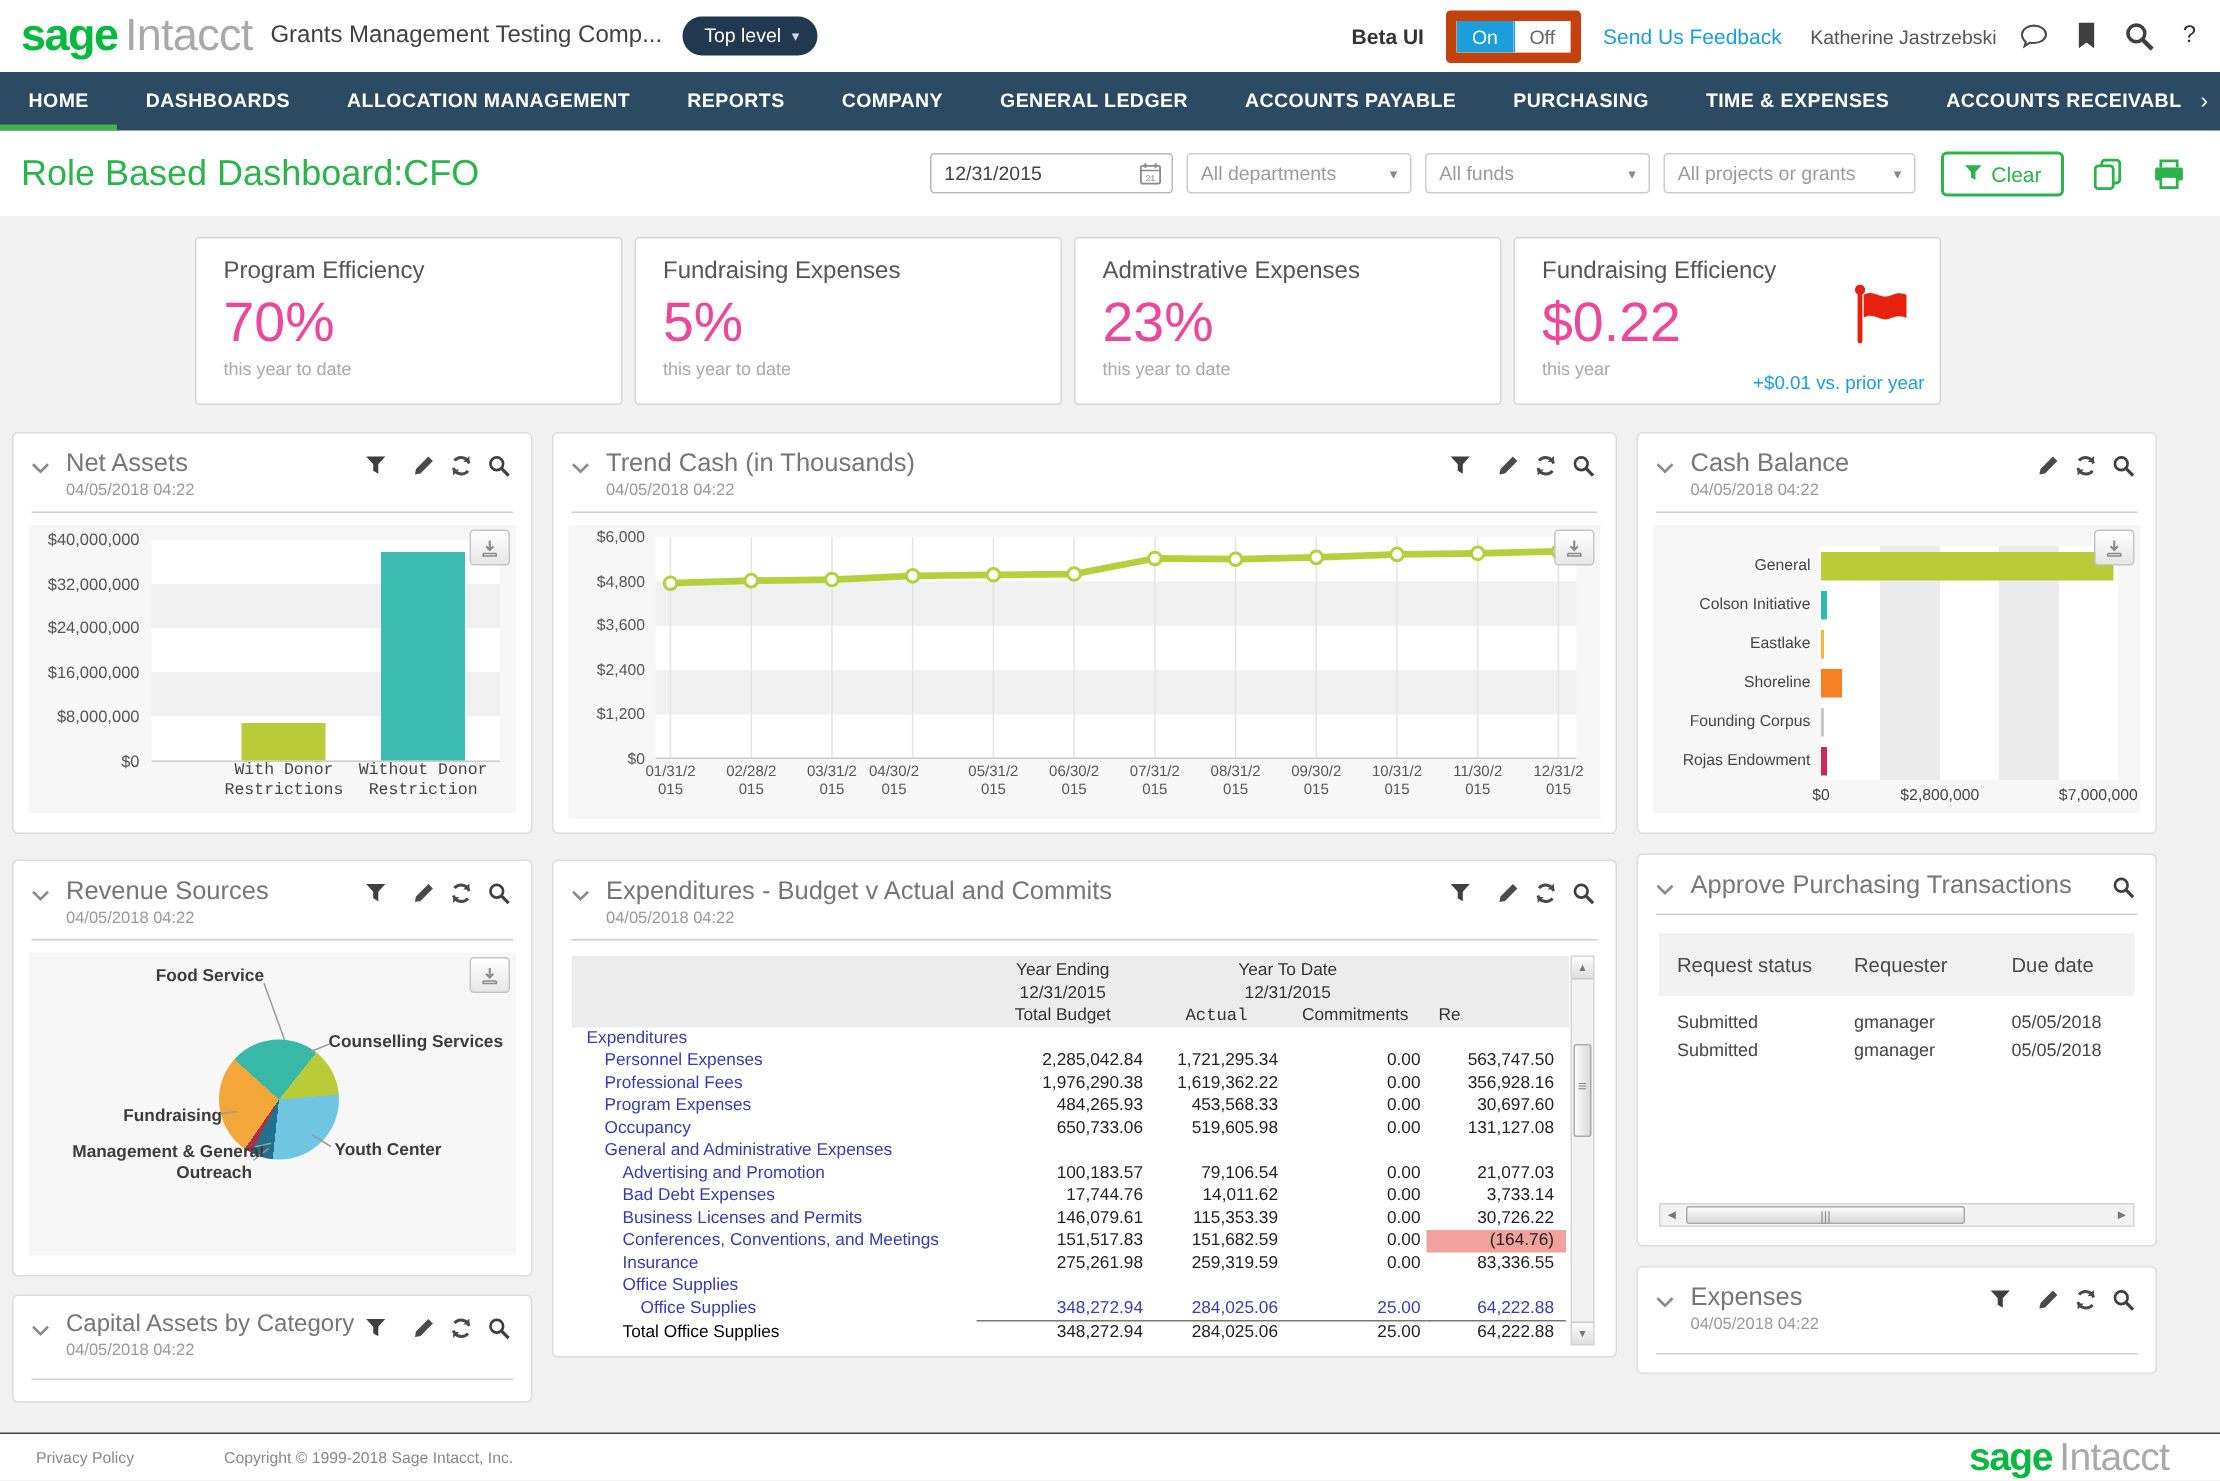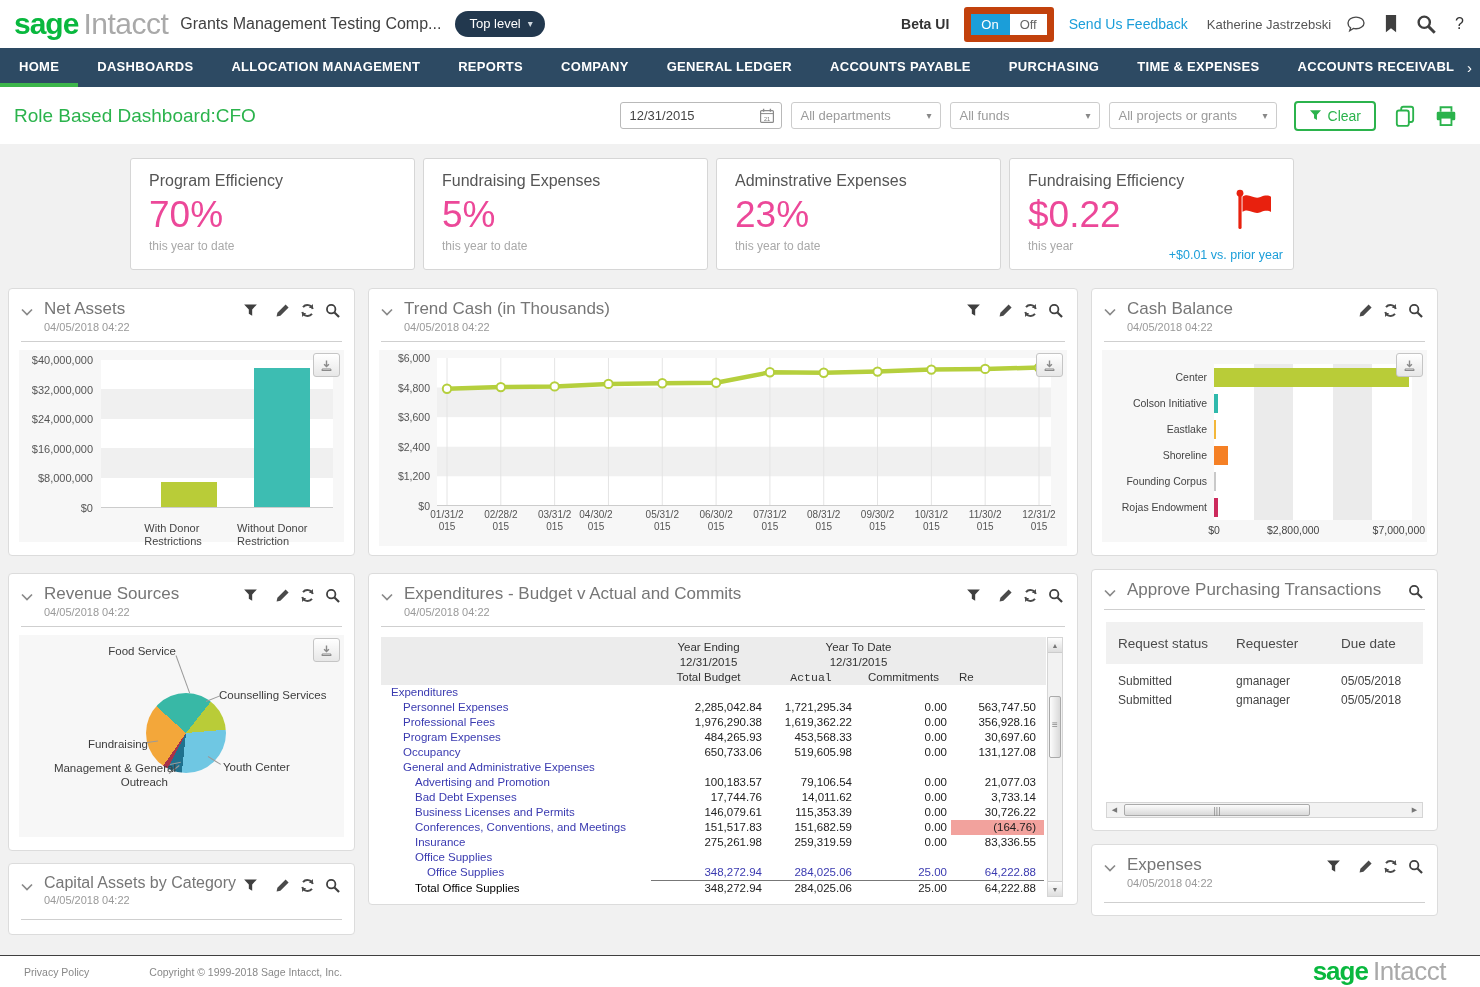--- a/index.html
+++ b/index.html
@@ -27,21 +27,21 @@
   
   .mainnav { height:39px; background:#2d4a63; position:relative; overflow:hidden; }
   .navlist { display:flex; height:39px; white-space:nowrap; overflow:hidden; margin-right:26px; }
   .navitem { color:#fff; font-size:13px; font-weight:700; letter-spacing:.3px; line-height:37px;
              padding:0 19px; cursor:pointer; flex:0 0 auto; }
   .navitem.active { border-bottom:4px solid #3cb54a; }
   .nav-more { position:absolute; right:8px; top:0; line-height:39px; color:#fff; font-size:15px; cursor:pointer; }
 
   
   .toolbar { height:57px; background:#fff; display:flex; align-items:center; padding:0 22px 0 14px; }
-  .dash-title { color:#2bb34c; font-size:19px; font-weight:400; }
+  .dash-title { color:#2bb34c; font-size:24px; font-weight:400; }
   .tb-right { margin-left:auto; display:flex; align-items:center; gap:9px; }
   .datebox { width:162px; height:27px; border:1px solid #b9b9b9; border-radius:3px; background:#fff;
              display:flex; align-items:center; padding:0 6px 0 9px; font-size:13px; color:#444; cursor:text; }
   .datebox .cal { margin-left:auto; width:16px; height:16px; }
   .ddl { height:27px; border:1px solid #ccc; border-radius:3px; background:#fff; display:flex; align-items:center;
          font-size:13px; color:#9b9b9b; padding:0 8px 0 9px; cursor:pointer; }
   .ddl .chev { margin-left:auto; color:#888; font-size:10px; padding-left:10px; }
   .ddl.w1{width:150px;} .ddl.w2{width:150px;} .ddl.w3{width:168px;}
   .clear-btn { height:30px; border:2px solid #2bb34c; border-radius:4px; background:#fff; color:#2bb34c;
                font-size:14px; display:flex; align-items:center; gap:6px; padding:0 13px; cursor:pointer; margin-left:8px; }
@@ -91,21 +91,21 @@
   
   .na-frame { height:192px; padding:10px 8px 0 0; }
   .na-wrap { display:flex; }
   .na-ylabels { width:82px; position:relative; height:148px; flex:0 0 auto; }
   .na-ylabels span { position:absolute; right:8px; font-size:11px; color:#555; }
   .na-plot { position:relative; width:232px; height:148px;
              background:linear-gradient(#fff 0 20%, #f0f0f0 20% 40%, #fff 40% 60%, #f0f0f0 60% 80%, #fff 80% 100%);
              border-bottom:1px solid #ccc; }
   .na-bar { position:absolute; bottom:0; width:56px; }
   .na-xlabels { position:relative; height:32px; margin-left:82px; width:232px; }
-  .na-xlabels div { position:absolute; top:14px; transform:translateX(-50%); font-size:11px; color:#444; line-height:13px; width:90px; }
+  .na-xlabels div { position:absolute; top:0; transform:translateX(-50%); font-size:11px; color:#444; text-align:center; line-height:13px; width:90px;font-family:Liberation Mono, monospace; }
 
   
   .tr-frame { height:196px; padding:8px 6px 0 0; }
   .tr-wrap { display:flex; }
   .tr-ylabels { width:58px; position:relative; height:148px; flex:0 0 auto; }
   .tr-ylabels span { position:absolute; right:7px; font-size:10.5px; color:#555; }
   .tr-plot { width:614px; height:148px; }
   .tr-xlabels { position:relative; height:34px; margin-left:58px; width:614px; }
   .tr-xlabels div { position:absolute; top:3px; transform:translateX(-50%); font-size:10px; color:#555; text-align:center; line-height:12px; }
 
@@ -114,21 +114,21 @@
   .cb-row { display:flex; align-items:center; height:26px; }
   .cb-label { width:112px; text-align:right; padding-right:7px; font-size:10.5px; color:#444; flex:0 0 auto; }
   .cb-plotcol { position:relative; width:198px; height:156px; margin-left:112px; margin-top:-156px;
                 background:linear-gradient(90deg,#fff 0 20%, #ebebeb 20% 40%, #fff 40% 60%, #ebebeb 60% 80%, #fff 80% 100%); }
   .cb-labels { width:112px; }
   .cb-bar { position:absolute; height:19px; left:0; }
   .cb-xlabels { position:relative; height:20px; margin-left:112px; width:198px; }
   .cb-xlabels span { position:absolute; top:4px; font-size:10.5px; color:#444; }
 
   
-  .pie-frame { height:202px; }
+  .pie-frame { height:202px;font-weight:bold; }
   .pie-circle { position:absolute; width:80px; height:80px; border-radius:50%; left:127px; top:58px; cursor:pointer; }
   .pie-label { position:absolute; font-size:11.5px; color:#3c3c3c; white-space:nowrap; }
   .pie-line { position:absolute; height:1px; background:#9a9a9a; transform-origin:left center; }
 
   
   .exp-area { margin:10px 14px 0 12px; position:relative; height:260px; background:#fff; }
   .exp-inner { width:665px; overflow:hidden; height:260px; }
   .exp-head { background:#ececec; padding-top:3px; }
   .eh-row { display:flex; font-size:11.5px; color:#333; line-height:15px; }
   .eh-name { width:270px; flex:0 0 auto; }
@@ -717,21 +717,21 @@
         <div class="panel-hr"></div>
         <div class="chart-frame cb-frame" id="cashChart">
             <span class="dl-btn">
               <svg viewBox="0 0 14 14" width="13" height="13">
                 <path d="M7 1.5v6.3M4.4 5.6L7 8.2l2.6-2.6" fill="none" stroke="#8a8a8a" stroke-width="1.5"></path>
                 <path d="M2.3 10.8h9.4M2.3 10.8v1.7h9.4v-1.7" fill="none" stroke="#8a8a8a" stroke-width="1.1"></path>
               </svg>
             </span>
             <div class="cb-labels">
               <div class="cb-row">
-                <div class="cb-label">Center</div>
+                <div class="cb-label">General</div>
               </div>
               <div class="cb-row">
                 <div class="cb-label">Colson Initiative</div>
               </div>
               <div class="cb-row">
                 <div class="cb-label">Eastlake</div>
               </div>
               <div class="cb-row">
                 <div class="cb-label">Shoreline</div>
               </div>

